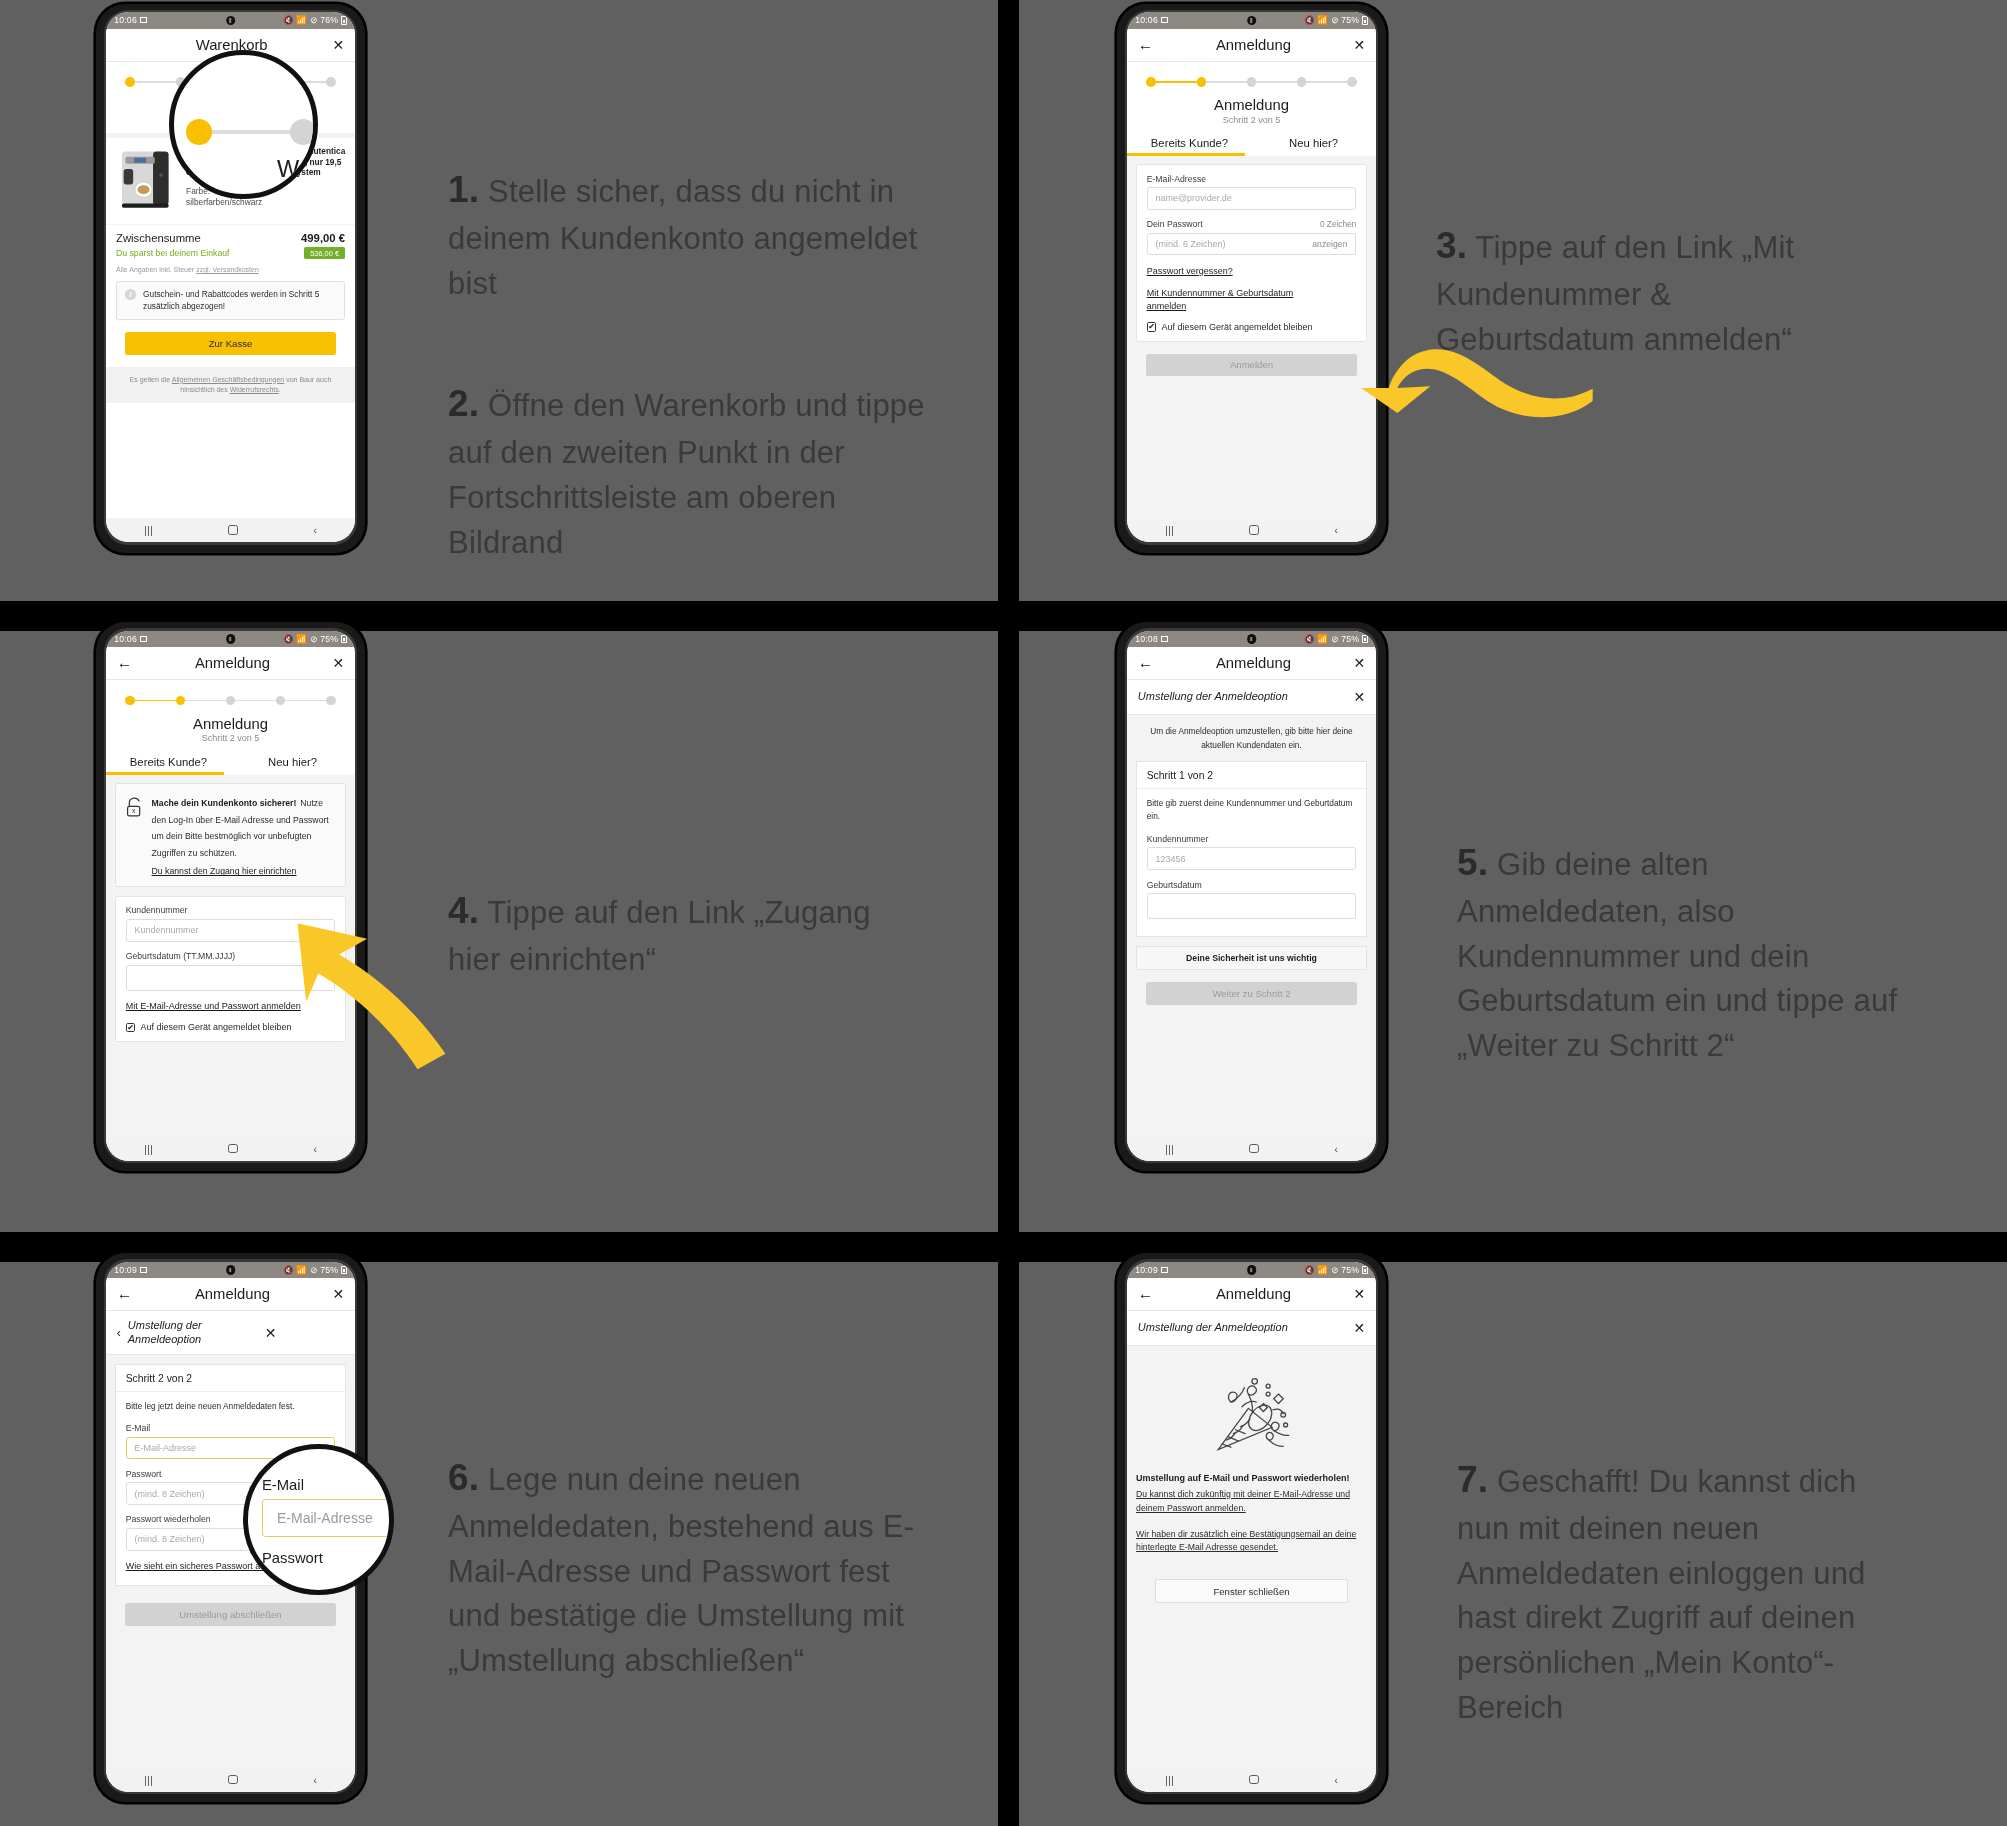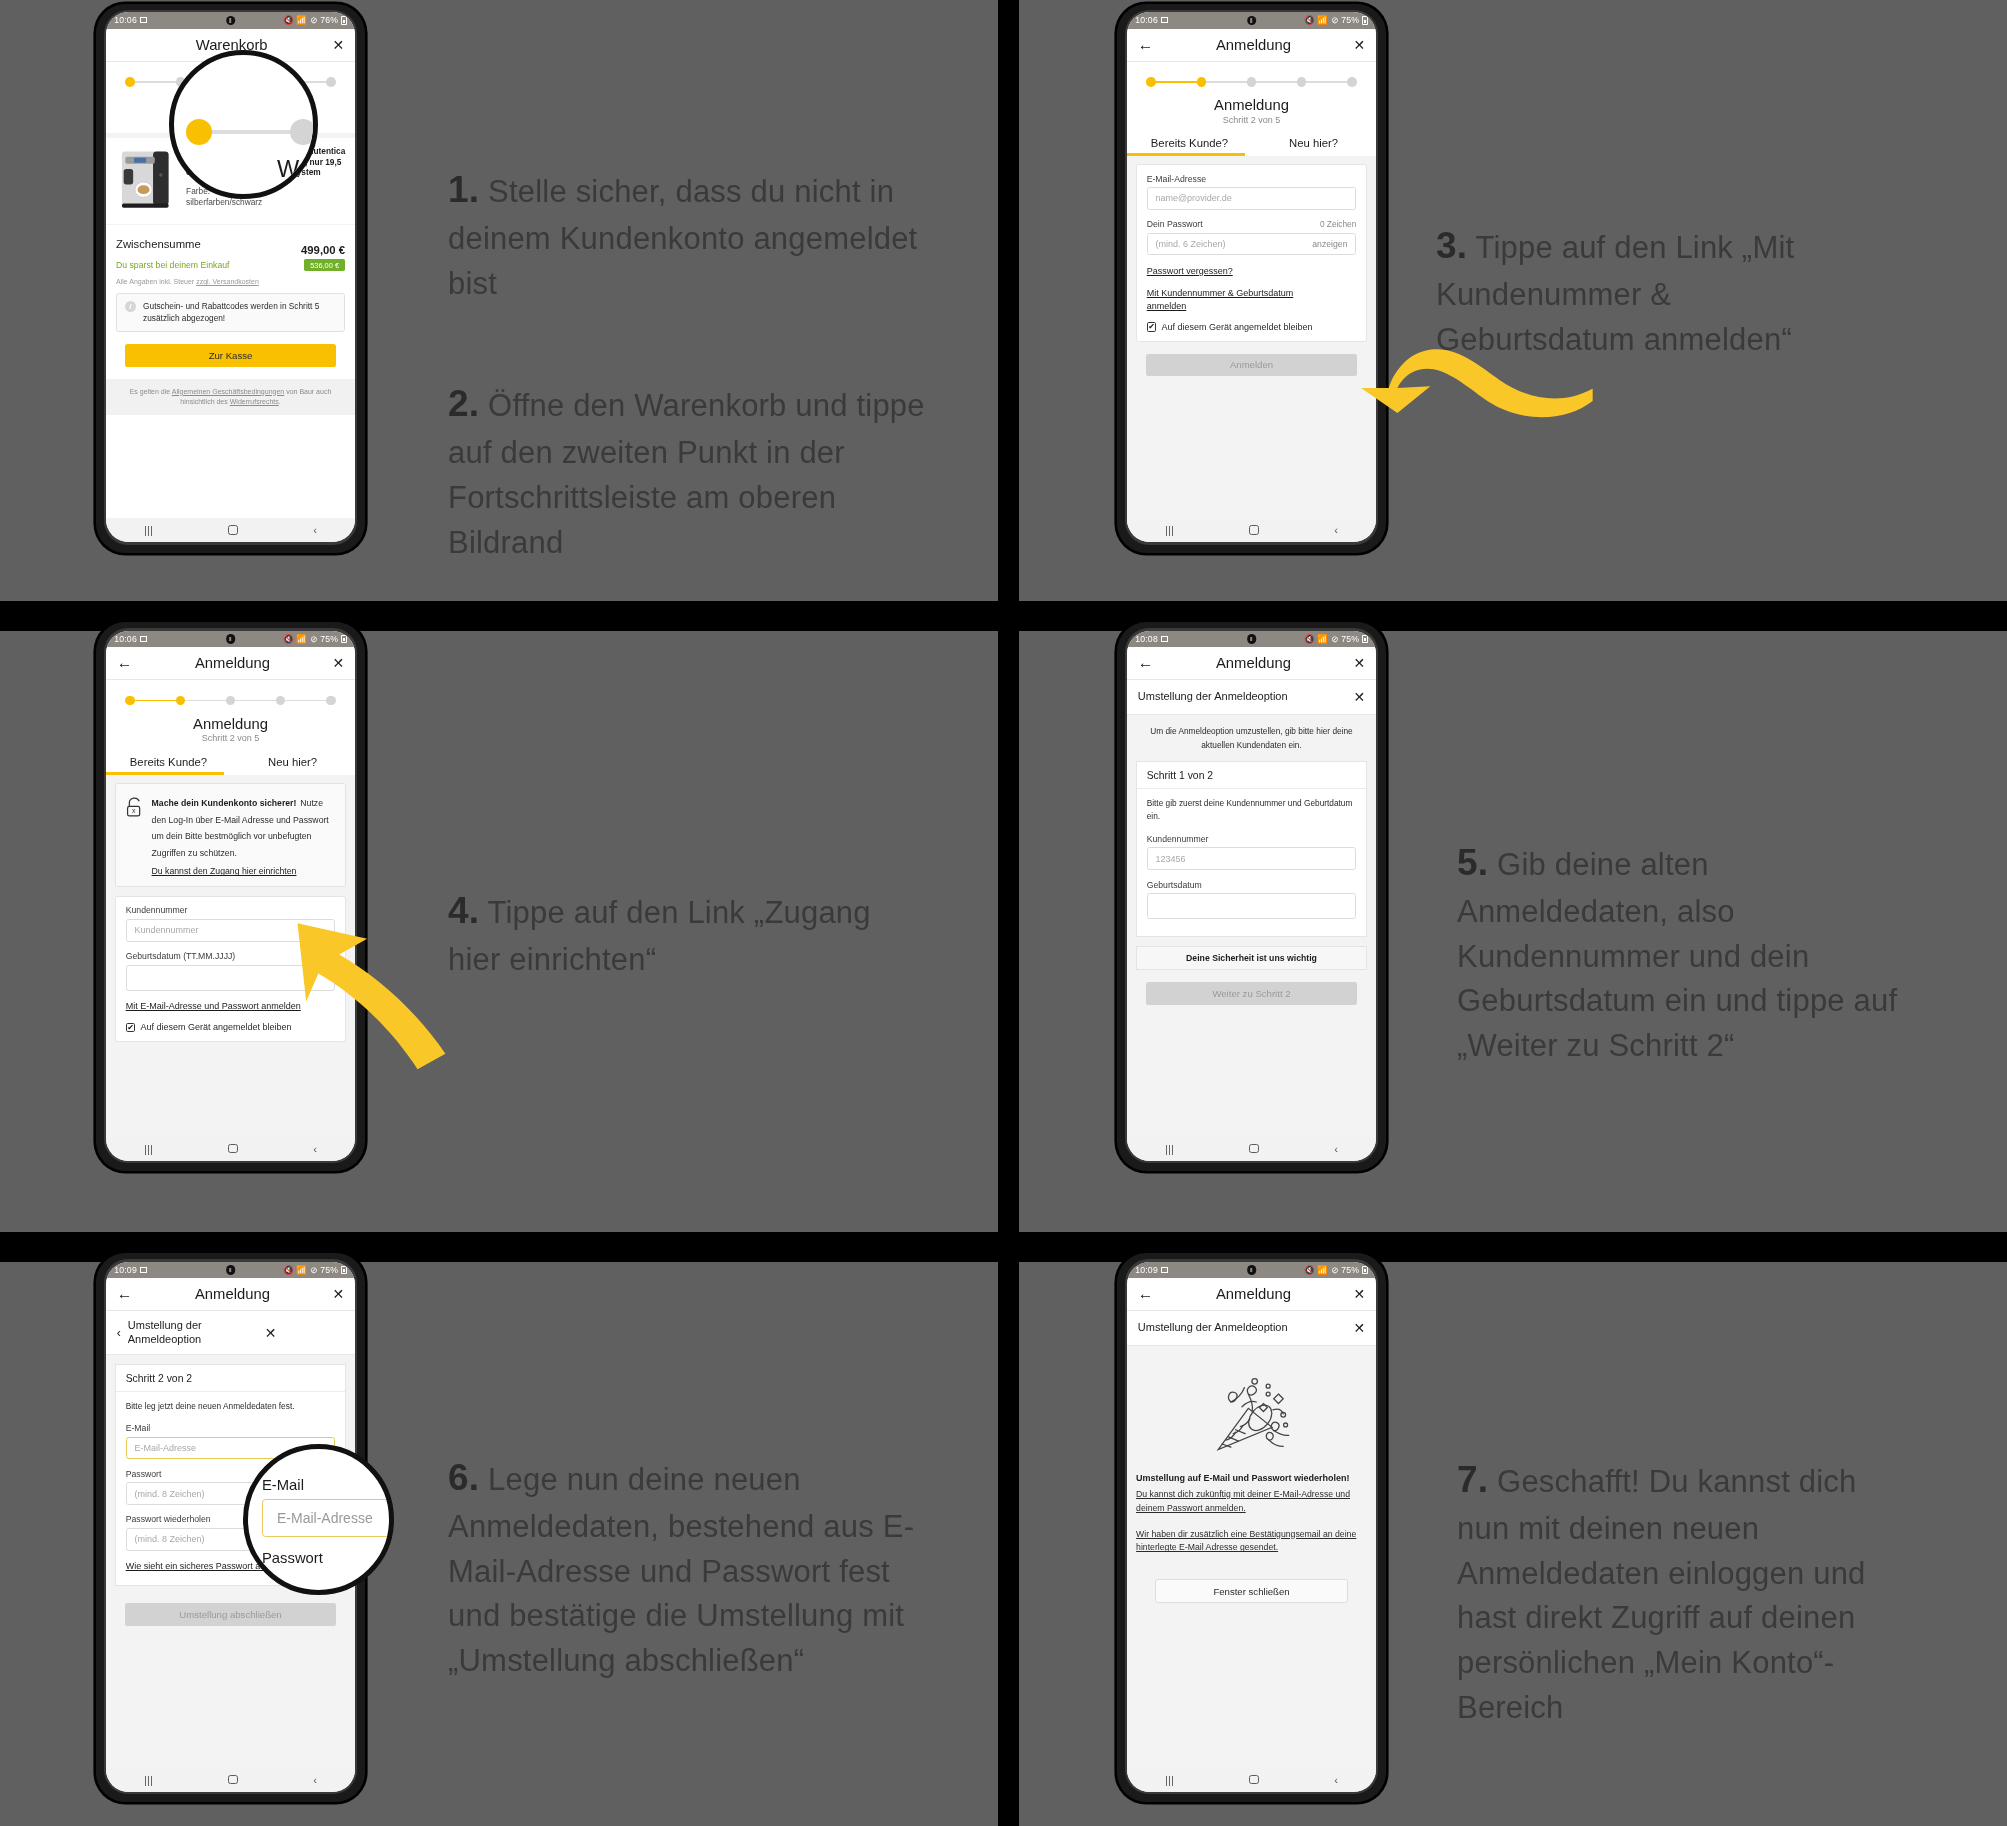--- a/index.html
+++ b/index.html
@@ -88,21 +88,21 @@
   .ic { font-size: 14.8px; color:#1c1c1c; line-height:1; cursor:default; }
   .ic.back { font-size: 15.6px; }
   .ic.close { font-size: 14px; }
   .appbar .spacer { width: 14px; }
 
   
   .subbar {
     flex:none; background:#fff; border-bottom:0.9px solid #e7e7e7;
     display:flex; align-items:center; padding: 7.8px 10.4px; gap:7px; min-height:35px;
   }
-  .subbar .st { flex:1; font-size:11px; color:#1c1c1c; line-height:1.25; }
+  .subbar .st { flex:1; font-size:11px; color:#1c1c1c; line-height:1.25;font-style:italic; }
 
   
   .content { flex:1; overflow:hidden; background:#f3f3f3; }
   .white { background:#fff; }
 
   
   .stepper { display:flex; align-items:center; padding: 15.6px 19px 3.5px 19px; background:#fff;}
   .dot { width:9.6px;height:9.6px;border-radius:50%;background:#d4d4d4; flex:none;}
   .dot.on { background:#f8c000; }
   .line { height:1.7px; background:#dcdcdc; flex:1; }
@@ -148,21 +148,21 @@
   .navbar .n { font-size:11.3px; }
   .navbar .sq { width:9.6px;height:9.6px;border:1.2px solid #5a5a5a;border-radius:2.6px;}
 
   
   .prod { display:flex; gap:7px; background:#fff; padding: 7.8px 8.7px; }
   .prodimg { width:64px;height:70px;flex:none;position:relative;}
   .prodtxt { font-size:8.3px; color:#1c1c1c; font-weight:700; line-height:1.3; }
   .prodcolor { font-size:8.3px; color:#4b4b4b; font-weight:400; margin-top:7.8px; line-height:1.3;}
   .sumrow { display:flex; justify-content:space-between; align-items:center; padding: 0 9.6px; }
   .sumlabel { font-size:11.3px; color:#1c1c1c; font-weight:400;}
-  .sumval { font-size:11.3px; color:#1c1c1c; font-weight:700;margin-top:12px;}
+  .sumval { font-size:11.3px; color:#1c1c1c; font-weight:700;}
   .saverow { display:flex; justify-content:space-between; align-items:center; padding: 2.6px 9.6px 0 9.6px;}
   .savetxt { font-size:8.7px; color:#7aa81e; }
   .savebadge { background:#72b02a; color:#fff; font-size:7.4px; border-radius:1.7px; padding:1.7px 6px;}
   .finetxt { font-size:7px; color:#9a9a9a; padding: 7px 9.6px 0 9.6px;}
   .finetxt u { text-decoration: underline; }
   .infobox { margin: 7.8px 9.6px 0 9.6px; border:0.9px solid #e0e0e0; border-radius:2.6px; background:#fafafa;
     display:flex; gap:7px; align-items:flex-start; padding:7px 7.8px; }
   .infoico { width:11.3px;height:11.3px;border-radius:50%;background:#d6d6d6;color:#fff;font-size:7.8px;
     display:flex;align-items:center;justify-content:center;flex:none;font-style:italic;font-weight:700;}
   .infotxt { font-size:8.3px; color:#2b2b2b; line-height:1.4;}

